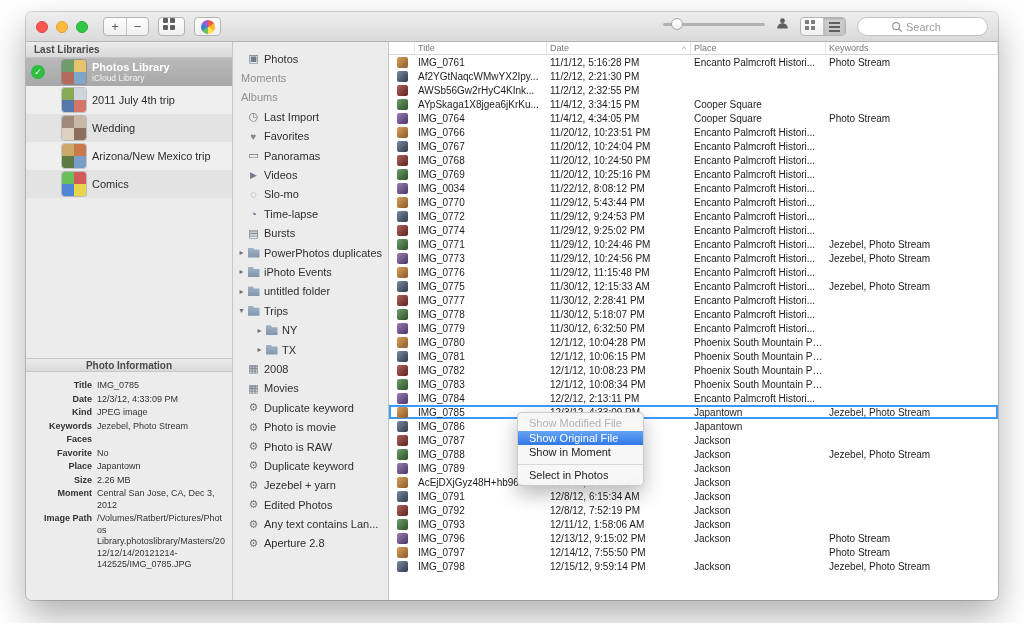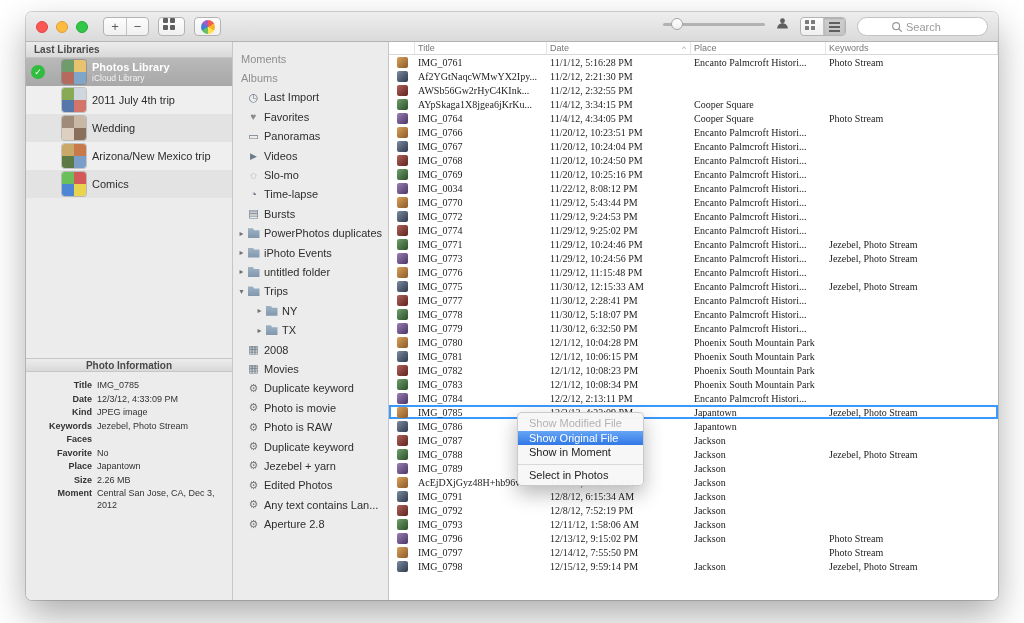--- a/index.html
+++ b/index.html
@@ -98,21 +98,21 @@
   .main { flex:1; min-width:0; background:#fff; position:relative; display:flex; flex-direction:column; }
   .t-header { flex:0 0 13px; display:flex; font-size:9px; color:#777; border-bottom:1px solid #d8d8d8; align-items:stretch; }
   .h-cell { display:flex; align-items:center; padding-left:3px; border-right:1px solid #e4e4e4; }
   .c-thumb { flex:0 0 26px; width:26px; }
   .c-title { flex:0 0 132px; width:132px; }
   .c-date  { flex:0 0 144px; width:144px; }
   .c-place { flex:0 0 135px; width:135px; }
   .c-keywords { flex:1; min-width:0; }
   .sort-caret { margin-left:auto; margin-right:4px; font-size:8px; color:#999; }
   .t-body { flex:1; position:relative; overflow:hidden; }
-  .t-row { height:14px; display:flex; align-items:center; font-size:10px; color:#1c1c1c;font-family:Liberation Serif, serif; }
+  .t-row { height:14px; display:flex; align-items:center; font-size:10px; color:#1c1c1c; }
   .t-row.selected { box-shadow:inset 0 0 0 2px #3b99fc; }
   .t-cell { padding-left:3px; white-space:nowrap; overflow:hidden; text-overflow:ellipsis; }
   .t-cell.c-thumb { display:flex; justify-content:center; padding-left:0; }
   .t-thumb { width:11px; height:11px; border-radius:2px; background:linear-gradient(135deg,#8a8a8a,#4a4a4a); }
   .t-row:nth-child(5n+1) .t-thumb { background:linear-gradient(135deg,#d9a05c,#8a5a28); }
   .t-row:nth-child(5n+2) .t-thumb { background:linear-gradient(135deg,#7b8aa0,#2f3b4d); }
   .t-row:nth-child(5n+3) .t-thumb { background:linear-gradient(135deg,#b0625a,#5f2420); }
   .t-row:nth-child(5n+4) .t-thumb { background:linear-gradient(135deg,#6fa06b,#2c4f2a); }
   .t-row:nth-child(5n+5) .t-thumb { background:linear-gradient(135deg,#9a7fb5,#4a3566); }
 
@@ -271,26 +271,35 @@
           <div class="info-row">
             <div class="info-label">Size</div>
             <div class="info-value">2.26 MB</div>
           </div>
 
           <div class="info-row">
             <div class="info-label">Moment</div>
             <div class="info-value">Central San Jose, CA, Dec 3, 2012</div>
           </div>
 
+          <div class="info-row">
+            <div class="info-label">Image Path</div>
+            <div class="info-value">/Volumes/Ratbert/Pictures/Photos Library.photoslibrary/Masters/2012/12/14/20121214-142525/IMG_0785.JPG</div>
+          </div>
 
       </div>
     </div>
 
     <div class="albums">
 
+        <div class="alb-row item photos">
+          <span class="disc"></span>
+          <span class="li-icon"></span>
+          <span class="alb-label">Photos</span>
+        </div>
 
         <div class="alb-row section">
 
           <span class="alb-label">Moments</span>
         </div>
 
         <div class="alb-row section">
 
           <span class="alb-label">Albums</span>
         </div>

